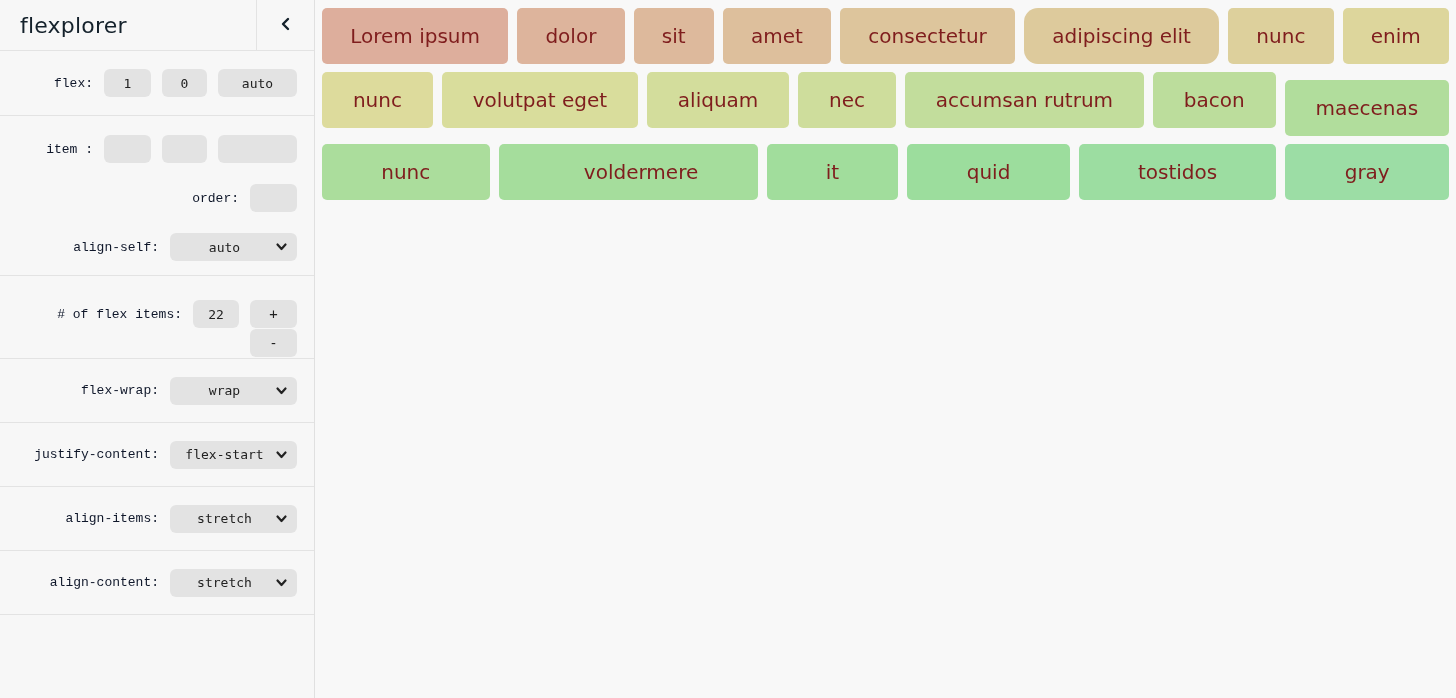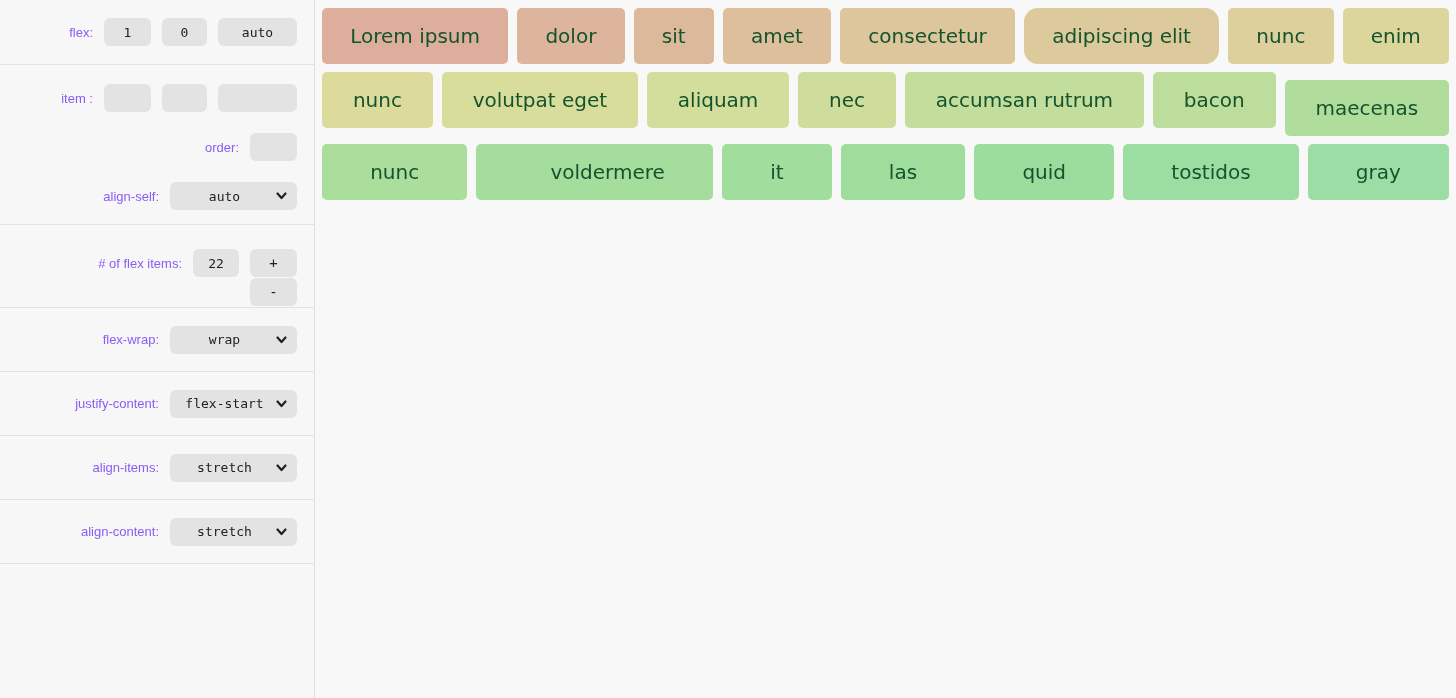--- a/index.html
+++ b/index.html
@@ -50,23 +50,23 @@
     border-bottom: 1px solid #e3e3e3;
     padding-right: 17px;
   }
   .control-row {
     display: flex;
     justify-content: flex-end;
     align-items: center;
     gap: 11px;
   }
   .ctl-label {
-    font-family: Liberation Sans, sans-serif;
+    font-family: Liberation Mono, monospace;
     font-size: 13px;
-    color: #8b5cf6;
+    color: #0f172a;
     white-space: pre;
   }
   .ipt, .btn, .sel-wrap {
     height: 28px;
     background: #e3e3e3;
     border: none;
     border-radius: 6px;
     font-family: "DejaVu Sans Mono", monospace;
     font-size: 13px;
     color: #222;
@@ -132,28 +132,38 @@
   }
   .flex-item {
     flex: 1 0 auto;
     height: 56px;
     border-radius: 5px;
     display: flex;
     align-items: center;
     justify-content: center;
     padding: 0 18px;
     font-size: 20px;
-    color: #14532d;
+    color: #7f1d1d;
     white-space: nowrap;
   }
 </style>
 </head>
 <body>
 
 <aside class="sidebar">
+  <div class="sidebar-header">
+    <div class="app-title">flexplorer</div>
+    <button class="collapse-btn">
+      <span>
+        <svg width="11" height="14" viewBox="0 0 11 14">
+            <polyline points="8,2 3,7 8,12" fill="none" stroke="#14212b" stroke-width="2.4" stroke-linecap="round" stroke-linejoin="round"></polyline>
+          </svg>
+      </span>
+    </button>
+  </div>
 
   <div class="section sec-flex">
     <div class="control-row">
       <span class="ctl-label">flex:</span>
       <input class="ipt ipt-sm" value="1" style="">
       <input class="ipt ipt-xs" value="0" style="">
       <input class="ipt ipt-lg" value="auto" style="">
     </div>
   </div>
 
@@ -277,18 +287,17 @@
       <div class="flex-item" style="background: rgb(211, 221, 156);">aliquam</div>
       <div class="flex-item" style="background: rgb(206, 221, 156);">nec</div>
       <div class="flex-item" style="background: rgb(194, 221, 156);">accumsan rutrum</div>
       <div class="flex-item" style="background: rgb(188, 221, 156);">bacon</div>
       <div class="flex-item" style="background: rgb(177, 221, 156); margin-top: 8px;">maecenas</div>
     </div>
     <div class="flex-line">
       <div class="flex-item" style="background: rgb(171, 221, 156);">nunc</div>
       <div class="flex-item" style="background: rgb(165, 221, 156); padding-left: 44px;">voldermere</div>
       <div class="flex-item" style="background: rgb(161, 221, 156);">it</div>
-      <div class="flex-item" style="background: rgb(158, 221, 156);">las</div>
       <div class="flex-item" style="background: rgb(156, 221, 157);">quid</div>
       <div class="flex-item" style="background: rgb(156, 221, 161);">tostidos</div>
       <div class="flex-item" style="background: rgb(156, 221, 165);">gray</div>
     </div>
   </main>
 
 </body></html>

